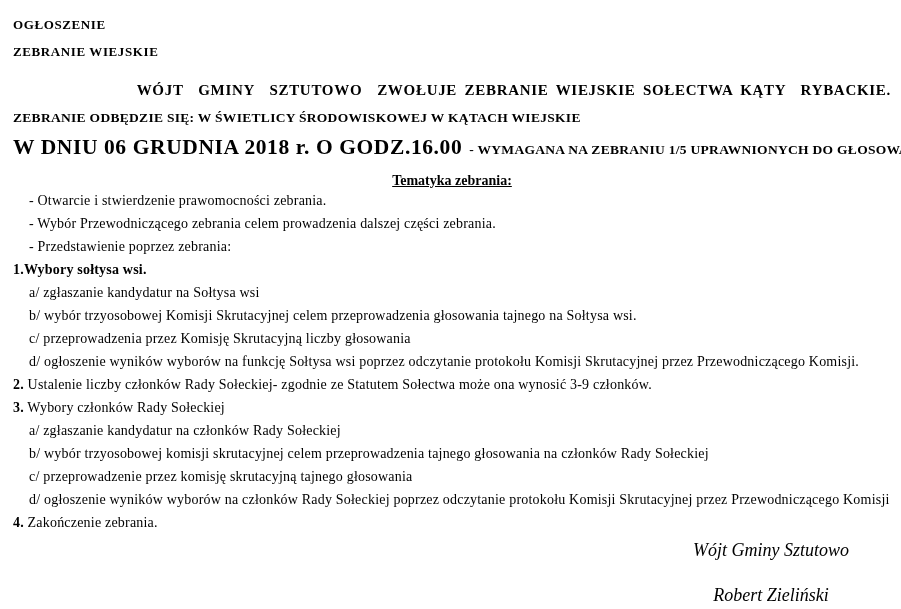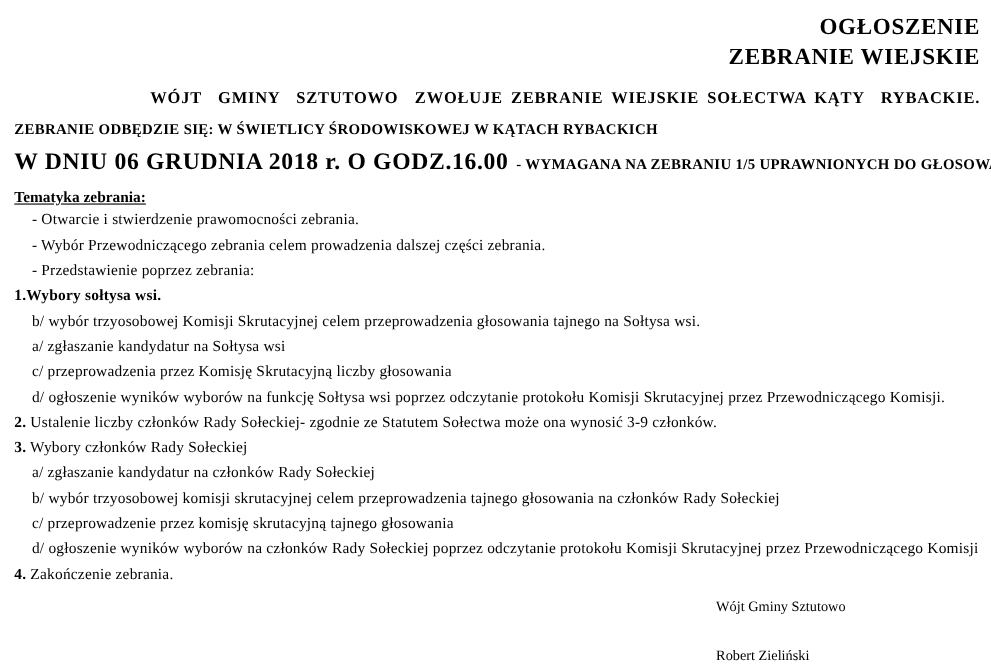--- a/index.html
+++ b/index.html
@@ -12,23 +12,23 @@
     color: #000000;
     font-family: "Liberation Serif", "DejaVu Serif", serif;
   }
   .page {
     box-sizing: border-box;
     width: 901px;
     height: 609px;
     padding: 11px 10px 0 13px;
   }
   .title {
-    text-align: right;
+    text-align: left;
     font-weight: bold;
-    font-size: 21px;
+    font-size: 13px;
     line-height: 27px;
     letter-spacing: 0.6px;
   }
   .subtitle {
     margin-top: 16px;
     text-align: right;
     font-weight: bold;
     font-size: 15px;
     line-height: 18px;
     letter-spacing: 0.7px;
@@ -60,20 +60,21 @@
   }
   .second-term {
     margin-top: 3px;
     font-weight: bold;
     font-size: 13.5px;
     line-height: 17px;
     letter-spacing: 0.4px;
   }
   .agenda-heading {
     margin-top: 8px;
+    text-align: center;
     font-weight: bold;
     font-size: 14px;
     line-height: 17px;
     text-decoration: underline;
   }
   .agenda .line {
     margin: 0;
     font-size: 14px;
     line-height: 23px;
     letter-spacing: 0.2px;
@@ -81,55 +82,56 @@
   }
   .indent-main { padding-left: 0; }
   .indent-sub  { padding-left: 16px; }
   .bold { font-weight: bold; }
   .agenda .line b { font-weight: bold; }
   .signature {
     margin-top: 8px;
     margin-left: auto;
     margin-right: 0;
     width: 240px;
-    text-align: left;
-    font-size: 13px;
+    text-align: center;
+    font-size: 18px;
+    font-style: italic;
   }
   .signature .sig-line {
     margin: 0;
     line-height: 17px;
   }
   .signature .sig-line + .sig-line {
     margin-top: 28px;
   }
 </style>
 </head>
 <body>
 
 <div class="page">
 
   <div class="title">OGŁOSZENIE</div>
   <div class="title">ZEBRANIE WIEJSKIE</div>
 
   <div class="subtitle">WÓJT  GMINY  SZTUTOWO  ZWOŁUJE ZEBRANIE WIEJSKIE SOŁECTWA KĄTY  RYBACKIE.</div>
 
-  <div class="location-line">ZEBRANIE ODBĘDZIE SIĘ: W ŚWIETLICY ŚRODOWISKOWEJ W KĄTACH RYBACKICH</div>
+  <div class="location-line">ZEBRANIE ODBĘDZIE SIĘ: W ŚWIETLICY ŚRODOWISKOWEJ W KĄTACH WIEJSKIE</div>
 
   <div class="date-line"><span class="date-big">W DNIU 06 GRUDNIA 2018 r. O GODZ.16.00</span><span class="date-small">- WYMAGANA NA ZEBRANIU 1/5 UPRAWNIONYCH DO GŁOSOWANIA.</span></div>
 
 
   <div class="agenda-heading">Tematyka zebrania:</div>
 
   <div class="agenda">
       <p class="line indent-sub">- Otwarcie i stwierdzenie prawomocności zebrania.</p>
       <p class="line indent-sub">- Wybór Przewodniczącego zebrania celem prowadzenia dalszej części zebrania.</p>
       <p class="line indent-sub">- Przedstawienie poprzez zebrania:</p>
       <p class="line indent-main bold">1.Wybory sołtysa wsi.</p>
+      <p class="line indent-sub">a/ zgłaszanie kandydatur na Sołtysa wsi</p>
       <p class="line indent-sub">b/ wybór trzyosobowej Komisji Skrutacyjnej celem przeprowadzenia głosowania tajnego na Sołtysa wsi.</p>
-      <p class="line indent-sub">a/ zgłaszanie kandydatur na Sołtysa wsi</p>
       <p class="line indent-sub">c/ przeprowadzenia przez Komisję Skrutacyjną liczby głosowania</p>
       <p class="line indent-sub">d/ ogłoszenie wyników wyborów na funkcję Sołtysa wsi poprzez odczytanie protokołu Komisji Skrutacyjnej przez Przewodniczącego Komisji.</p>
       <p class="line indent-main"><b>2.</b> Ustalenie liczby członków Rady Sołeckiej- zgodnie ze Statutem Sołectwa może ona wynosić 3-9 członków.</p>
       <p class="line indent-main"><b>3.</b> Wybory członków Rady Sołeckiej</p>
       <p class="line indent-sub">a/ zgłaszanie kandydatur na członków Rady Sołeckiej</p>
       <p class="line indent-sub">b/ wybór trzyosobowej komisji skrutacyjnej celem przeprowadzenia tajnego głosowania na członków Rady Sołeckiej</p>
       <p class="line indent-sub">c/ przeprowadzenie przez komisję skrutacyjną tajnego głosowania</p>
       <p class="line indent-sub">d/ ogłoszenie wyników wyborów na członków Rady Sołeckiej poprzez odczytanie protokołu Komisji Skrutacyjnej przez Przewodniczącego Komisji</p>
       <p class="line indent-main"><b>4.</b> Zakończenie zebrania.</p>
     </div>

